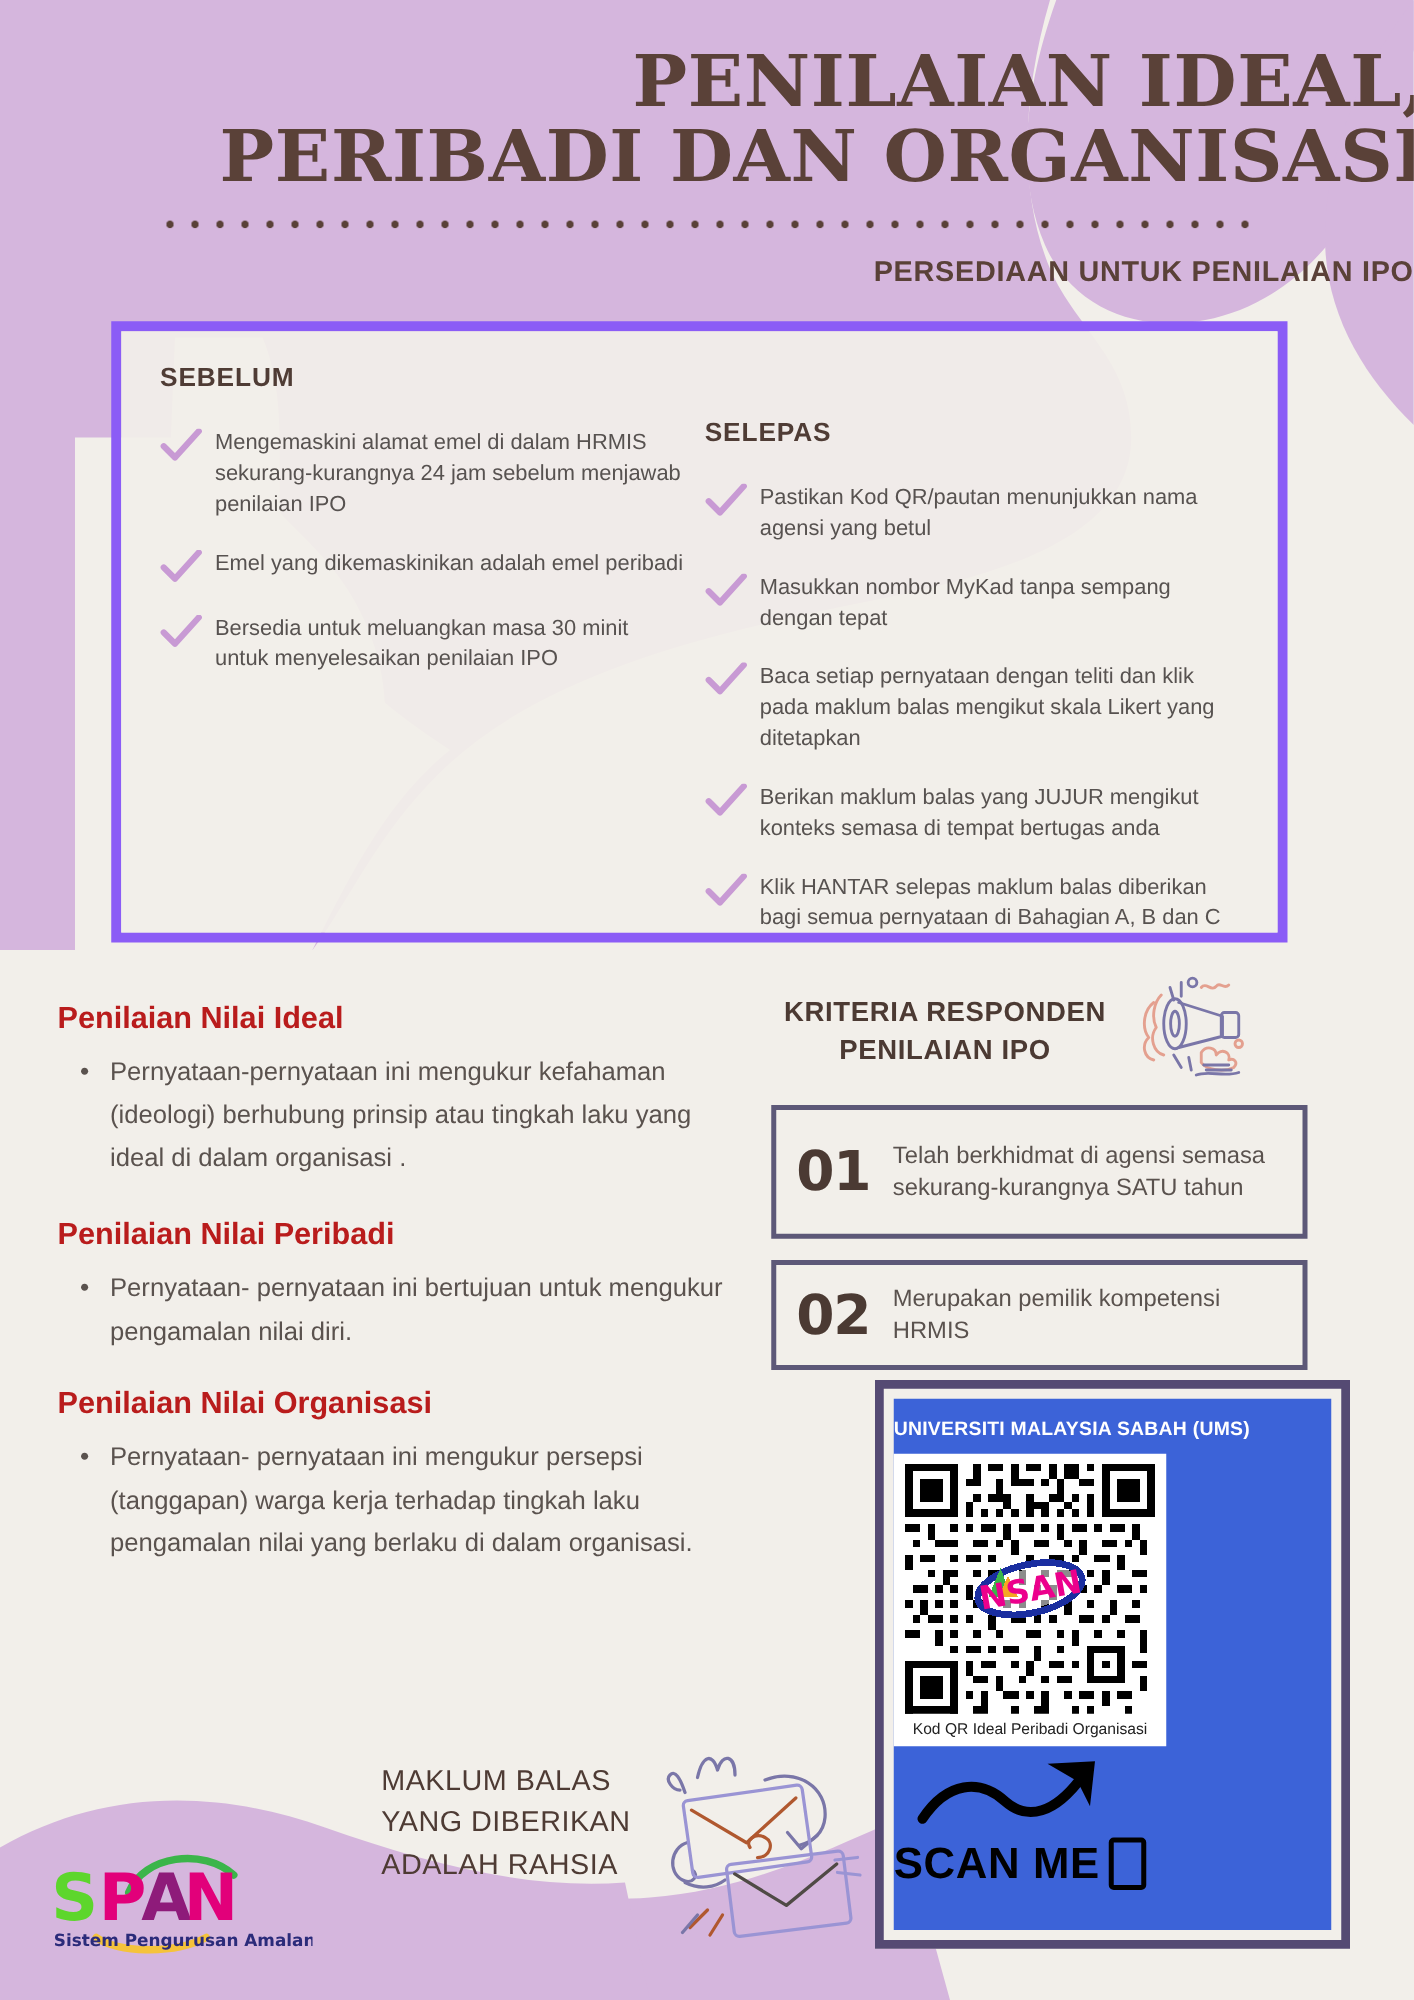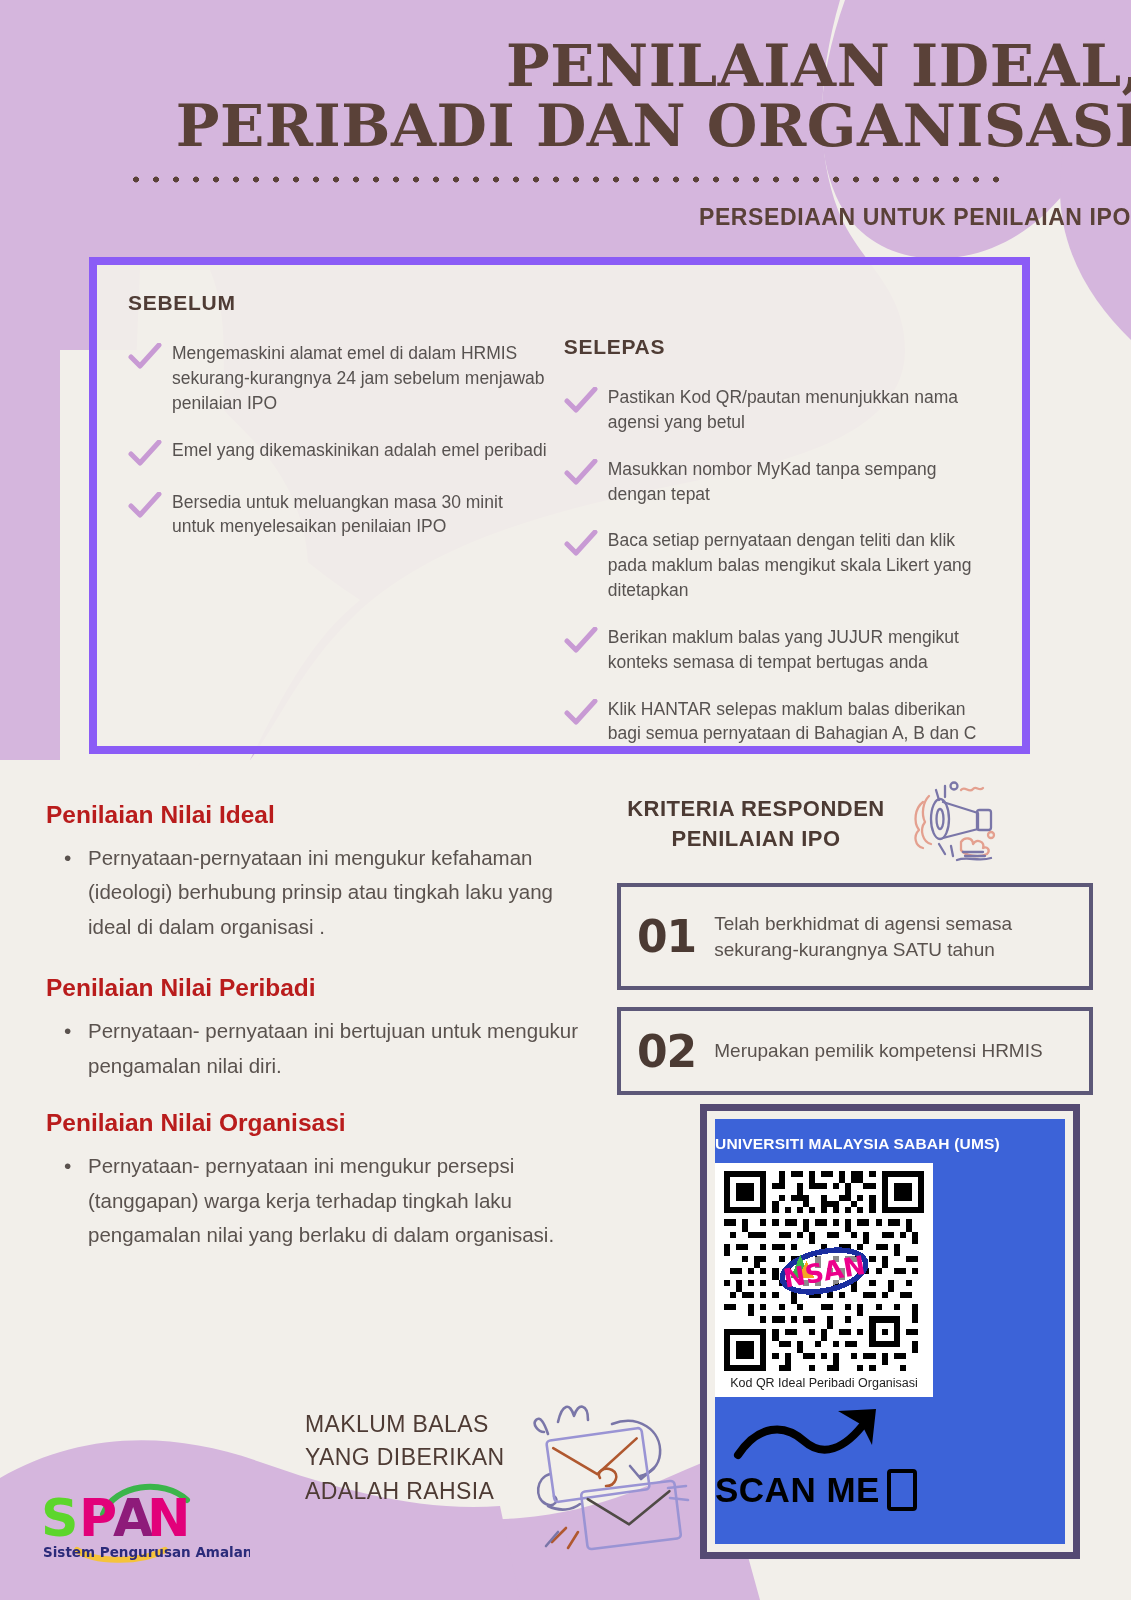--- a/index.html
+++ b/index.html
@@ -164,21 +164,21 @@
     line-height: 1.35;
     color: #4c3a33;
     white-space: pre-line;
     text-align: center;
     width: 278px;
   }
   #megaphone-icon { margin-left: 4px; margin-top: -10px; }
 
   .criteria-card {
     box-sizing: border-box;
-    width: 476px;
+    width: 429px;
     border: 4px solid #5d5878;
     background: #f2efea;
     display: flex;
     align-items: center;
     padding: 14px 16px;
     margin-top: 17px;
   }
   .criteria-number {
     font-size: 44px;
     font-weight: bold;

